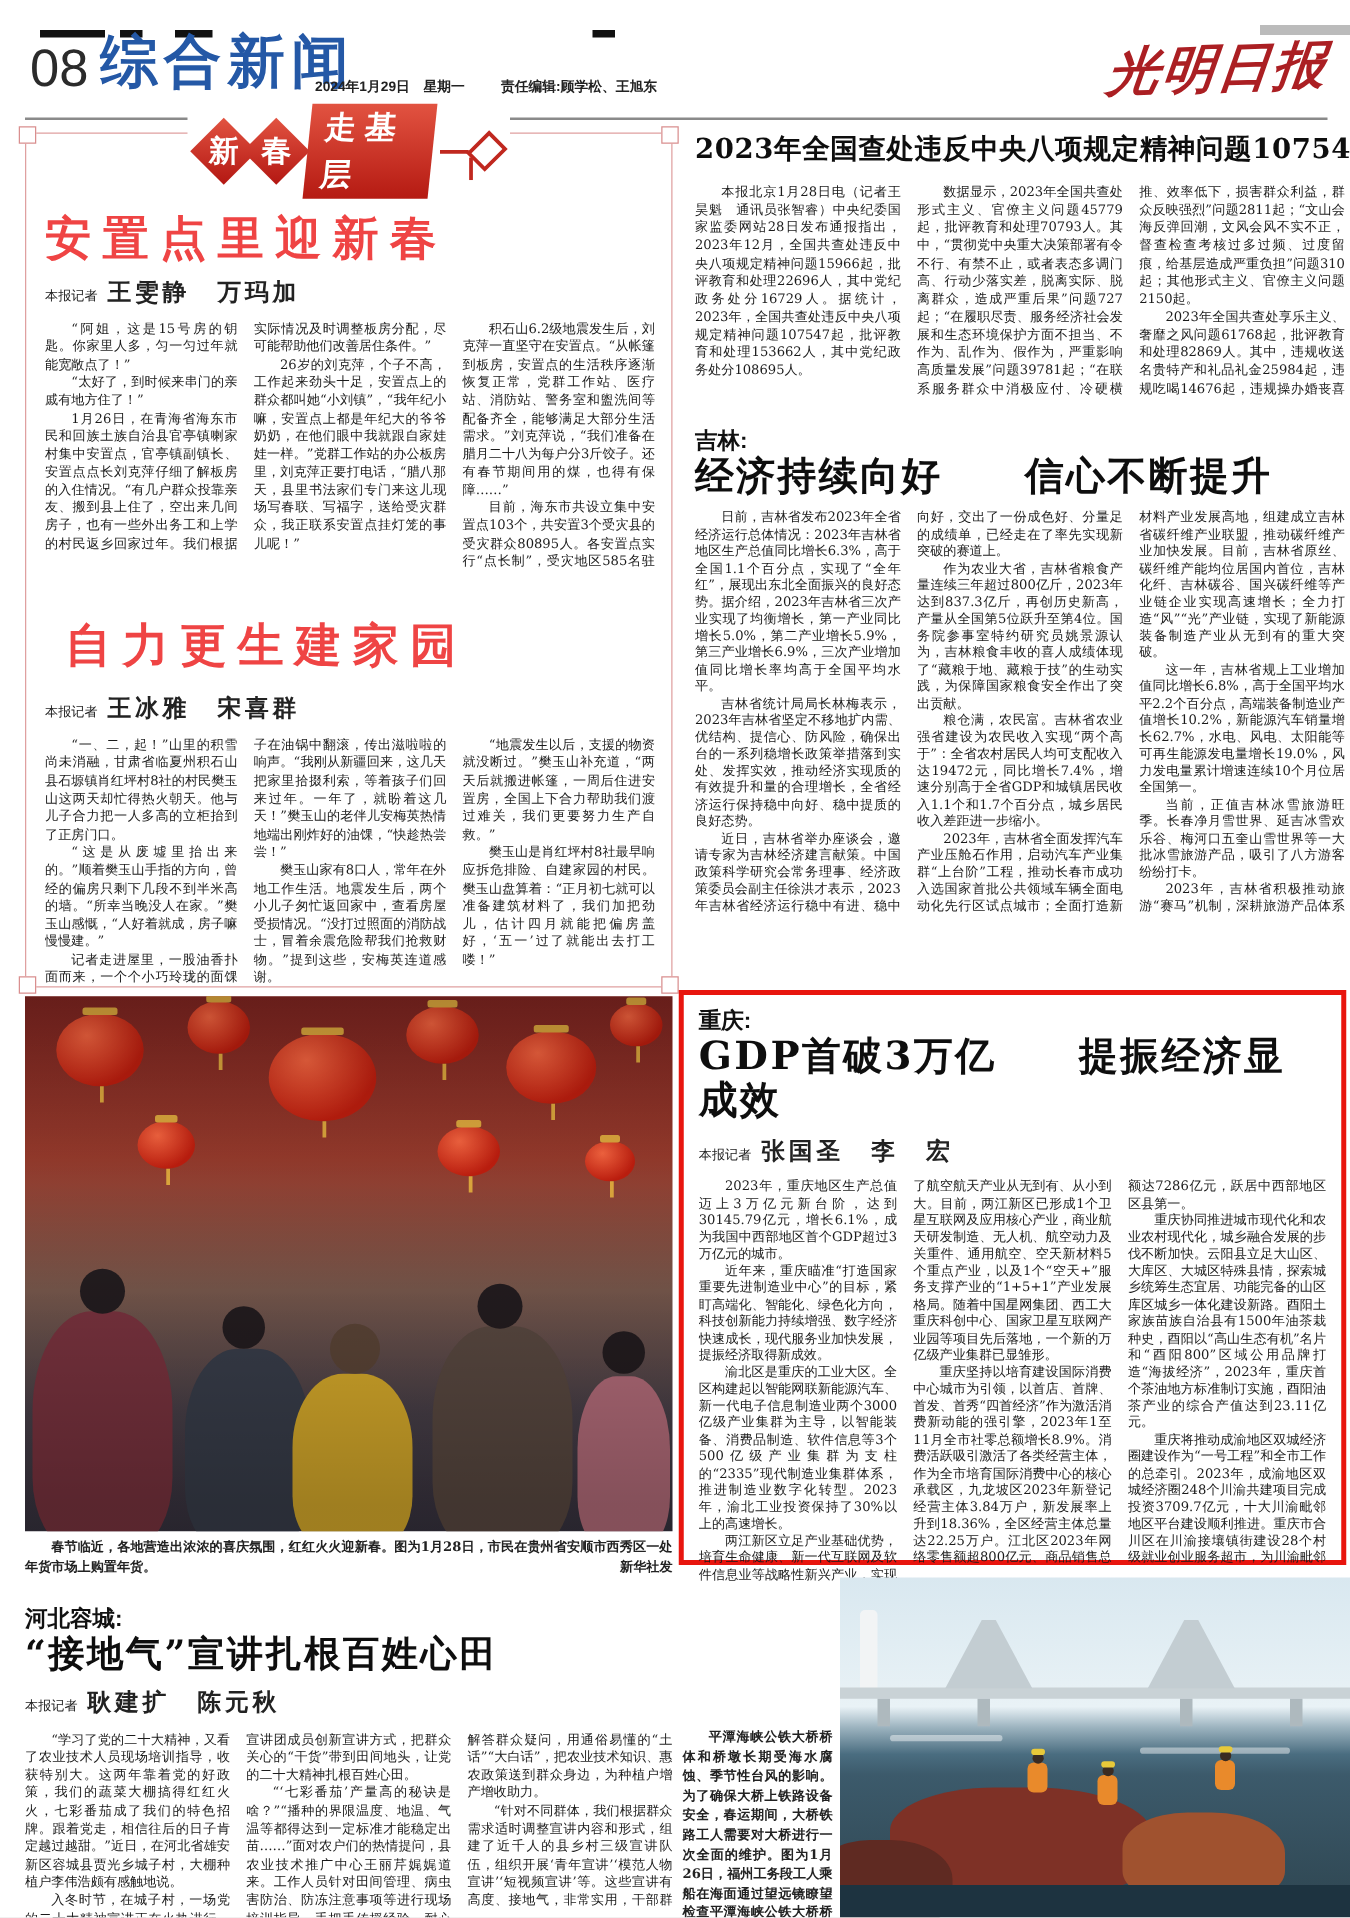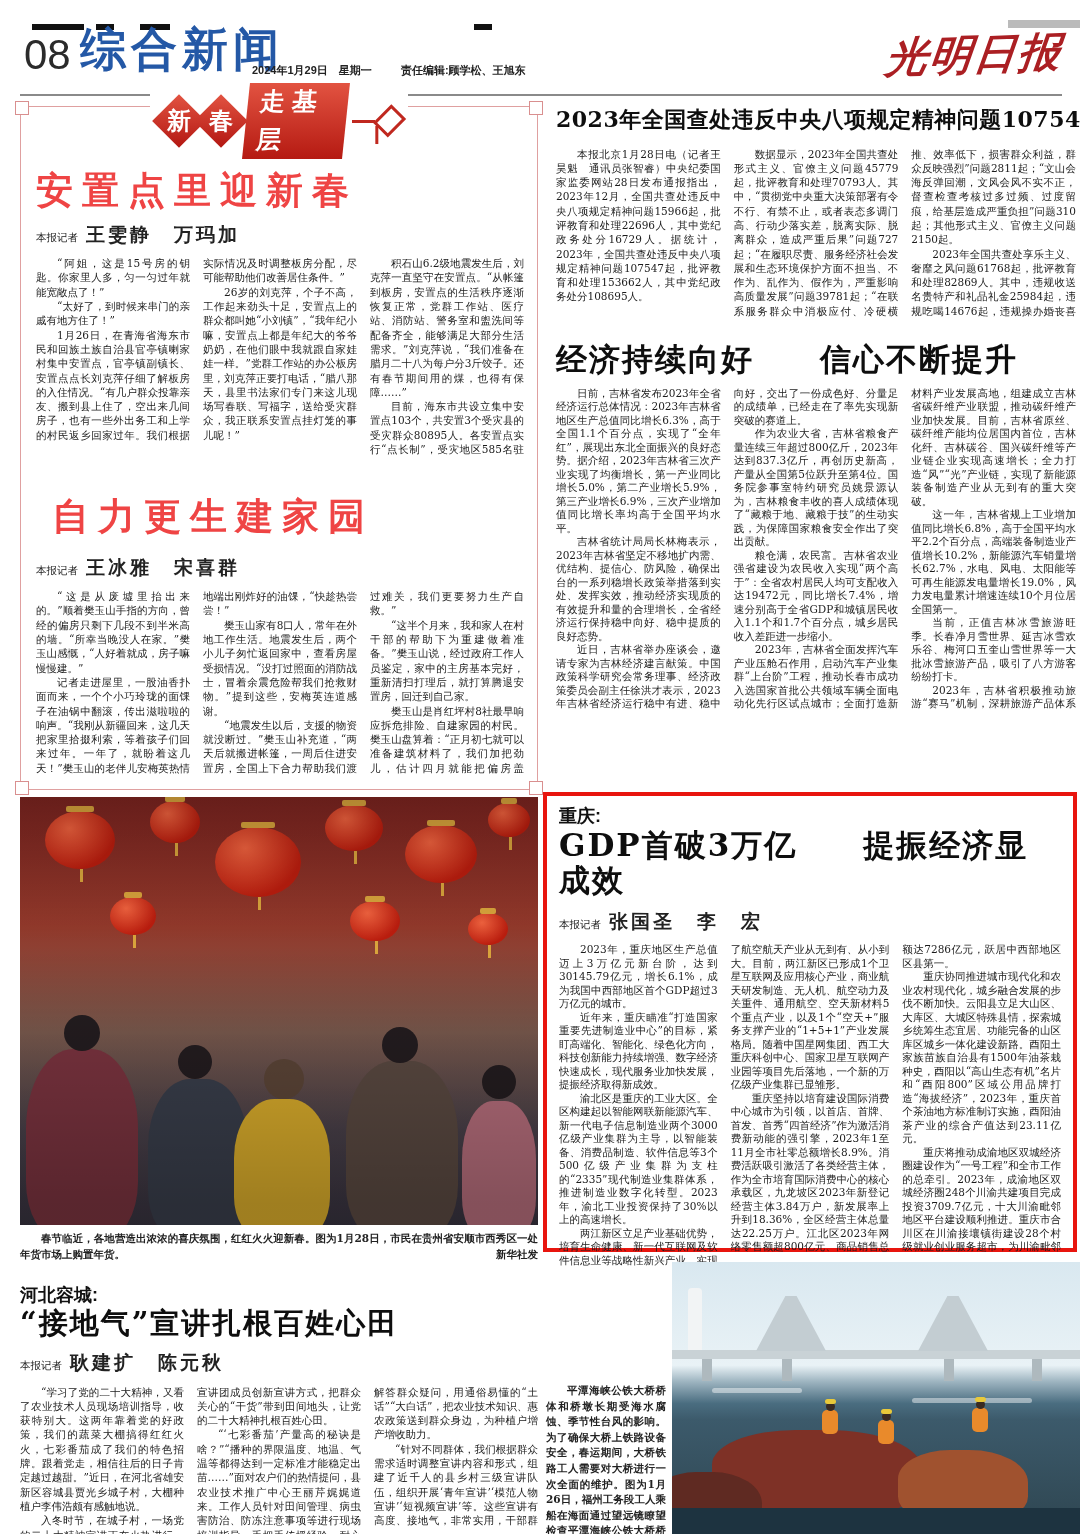--- a/index.html
+++ b/index.html
@@ -169,25 +169,25 @@
           <p>目前，海东市共设立集中安置点103个，共安置3个受灾县的受灾群众80895人。各安置点实行“点长制”，受灾地区585名驻村干部就地转化为服务群众的力量，让受灾群众的急难愁盼能够被及时回应、快速解决、高效办理。</p>
         </div>
     </article>
 
     <article class="art" style="left:15px;top:372px;width:488px;">
       <h2 class="t-left" style="margin:16px">自力更生建家园</h2>
       <div class="byline">
         <span>本报记者</span><b>王冰雅　宋喜群</b>
       </div>
       <div class="body" style="height:214px">
+          <p>“一、二，起！”山里的积雪尚未消融，甘肃省临夏州积石山县石塬镇肖红坪村8社的村民樊玉山这两天却忙得热火朝天。他与儿子合力把一人多高的立柜抬到了正房门口。</p>
           <p>“这是从废墟里抬出来的。”顺着樊玉山手指的方向，曾经的偏房只剩下几段不到半米高的墙。“所幸当晚没人在家。”樊玉山感慨，“人好着就成，房子嘛慢慢建。”</p>
           <p>记者走进屋里，一股油香扑面而来，一个个小巧玲珑的面馃子在油锅中翻滚，传出滋啦啦的响声。“我刚从新疆回来，这几天把家里拾掇利索，等着孩子们回来过年。一年了，就盼着这几天！”樊玉山的老伴儿安梅英热情地端出刚炸好的油馃，“快趁热尝尝！”</p>
           <p>樊玉山家有8口人，常年在外地工作生活。地震发生后，两个小儿子匆忙返回家中，查看房屋受损情况。“没打过照面的消防战士，冒着余震危险帮我们抢救财物。”提到这些，安梅英连道感谢。</p>
           <p>“地震发生以后，支援的物资就没断过。”樊玉山补充道，“两天后就搬进帐篷，一周后住进安置房，全国上下合力帮助我们渡过难关，我们更要努力生产自救。”</p>
-          <p>“这半个月来，我和家人在村干部的帮助下为重建做着准备。”樊玉山说，经过政府工作人员鉴定，家中的主房基本完好，重新清扫打理后，就打算腾退安置房，回迁到自己家。</p>
           <p>樊玉山是肖红坪村8社最早响应拆危排险、自建家园的村民。樊玉山盘算着：“正月初七就可以准备建筑材料了，我们加把劲儿，估计四月就能把偏房盖好，‘五一’过了就能出去打工喽！”</p>
         </div>
     </article>
   </section>
 
   <figure class="photo1" style="margin:0">
     <i class="lant l1"></i>
     <i class="lant l2"></i>
     <i class="lant l3"></i>
     <i class="lant l4"></i>
@@ -229,20 +229,21 @@
   <article class="art baxiang">
     <h2 class="t-wide" style="margin:0">2023年全国查处违反中央八项规定精神问题107547起</h2>
     <div class="body">
         <p>本报北京1月28日电（记者王昊魁　通讯员张智睿）中央纪委国家监委网站28日发布通报指出，2023年12月，全国共查处违反中央八项规定精神问题15966起，批评教育和处理22696人，其中党纪政务处分16729人。据统计，2023年，全国共查处违反中央八项规定精神问题107547起，批评教育和处理153662人，其中党纪政务处分108695人。</p>
         <p>数据显示，2023年全国共查处形式主义、官僚主义问题45779起，批评教育和处理70793人。其中，“贯彻党中央重大决策部署有令不行、有禁不止，或者表态多调门高、行动少落实差，脱离实际、脱离群众，造成严重后果”问题727起；“在履职尽责、服务经济社会发展和生态环境保护方面不担当、不作为、乱作为、假作为，严重影响高质量发展”问题39781起；“在联系服务群众中消极应付、冷硬横推、效率低下，损害群众利益，群众反映强烈”问题2811起；“文山会海反弹回潮，文风会风不实不正，督查检查考核过多过频、过度留痕，给基层造成严重负担”问题310起；其他形式主义、官僚主义问题2150起。</p>
         <p>2023年全国共查处享乐主义、奢靡之风问题61768起，批评教育和处理82869人。其中，违规收送名贵特产和礼品礼金25984起，违规吃喝14676起，违规操办婚丧喜庆2850起，违规发放津补贴或福利9421起，公款旅游以及违规接受管理和服务对象等旅游活动安排1997起，其他享乐主义、奢靡之风问题6840起。</p>
       </div>
   </article>
 
   <article class="art jilin tight">
+    <div class="region">吉林:</div>
     <h2 class="t-mid" style="margin:0">经济持续向好　　信心不断提升</h2>
     <div class="body">
         <p>日前，吉林省发布2023年全省经济运行总体情况：2023年吉林省地区生产总值同比增长6.3%，高于全国1.1个百分点，实现了“全年红”，展现出东北全面振兴的良好态势。据介绍，2023年吉林省三次产业实现了均衡增长，第一产业同比增长5.0%，第二产业增长5.9%，第三产业增长6.9%，三次产业增加值同比增长率均高于全国平均水平。</p>
         <p>吉林省统计局局长林梅表示，2023年吉林省坚定不移地扩内需、优结构、提信心、防风险，确保出台的一系列稳增长政策举措落到实处、发挥实效，推动经济实现质的有效提升和量的合理增长，全省经济运行保持稳中向好、稳中提质的良好态势。</p>
         <p>近日，吉林省举办座谈会，邀请专家为吉林经济建言献策。中国政策科学研究会常务理事、经济政策委员会副主任徐洪才表示，2023年吉林省经济运行稳中有进、稳中向好，交出了一份成色好、分量足的成绩单，已经走在了率先实现新突破的赛道上。</p>
         <p>作为农业大省，吉林省粮食产量连续三年超过800亿斤，2023年达到837.3亿斤，再创历史新高，产量从全国第5位跃升至第4位。国务院参事室特约研究员姚景源认为，吉林粮食丰收的喜人成绩体现了“藏粮于地、藏粮于技”的生动实践，为保障国家粮食安全作出了突出贡献。</p>
         <p>粮仓满，农民富。吉林省农业强省建设为农民收入实现“两个高于”：全省农村居民人均可支配收入达19472元，同比增长7.4%，增速分别高于全省GDP和城镇居民收入1.1个和1.7个百分点，城乡居民收入差距进一步缩小。</p>
         <p>2023年，吉林省全面发挥汽车产业压舱石作用，启动汽车产业集群“上台阶”工程，推动长春市成功入选国家首批公共领域车辆全面电动化先行区试点城市；全面打造新材料产业发展高地，组建成立吉林省碳纤维产业联盟，推动碳纤维产业加快发展。目前，吉林省原丝、碳纤维产能均位居国内首位，吉林化纤、吉林碳谷、国兴碳纤维等产业链企业实现高速增长；全力打造“风”“光”产业链，实现了新能源装备制造产业从无到有的重大突破。</p>
         <p>这一年，吉林省规上工业增加值同比增长6.8%，高于全国平均水平2.2个百分点，高端装备制造业产值增长10.2%，新能源汽车销量增长62.7%，水电、风电、太阳能等可再生能源发电量增长19.0%，风力发电量累计增速连续10个月位居全国第一。</p>
         <p>当前，正值吉林冰雪旅游旺季。长春净月雪世界、延吉冰雪欢乐谷、梅河口五奎山雪世界等一大批冰雪旅游产品，吸引了八方游客纷纷打卡。</p>

